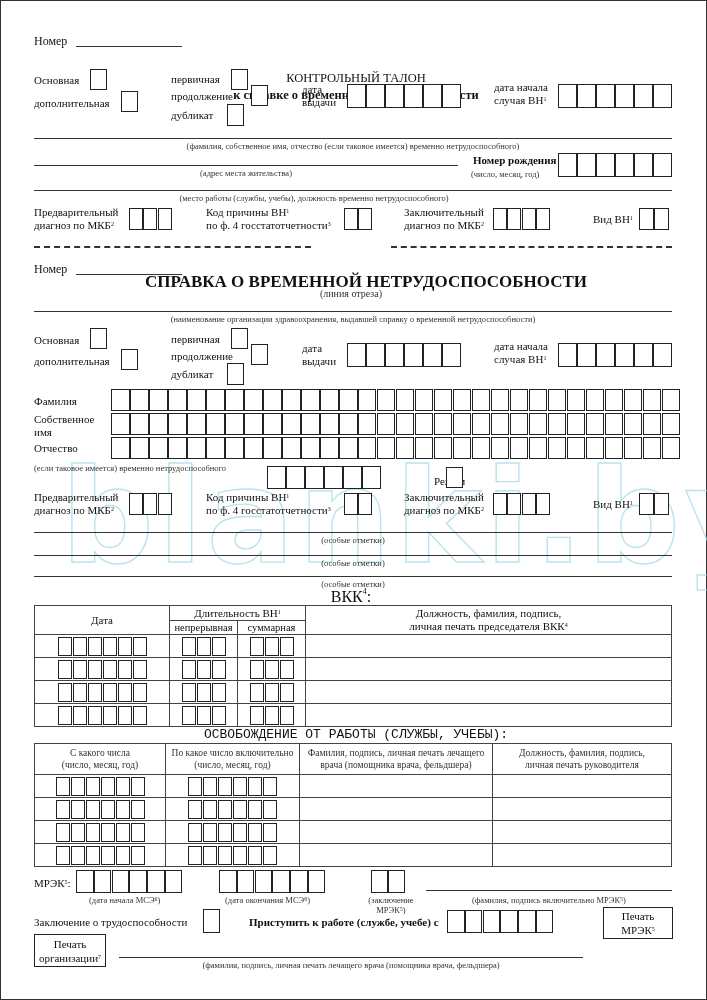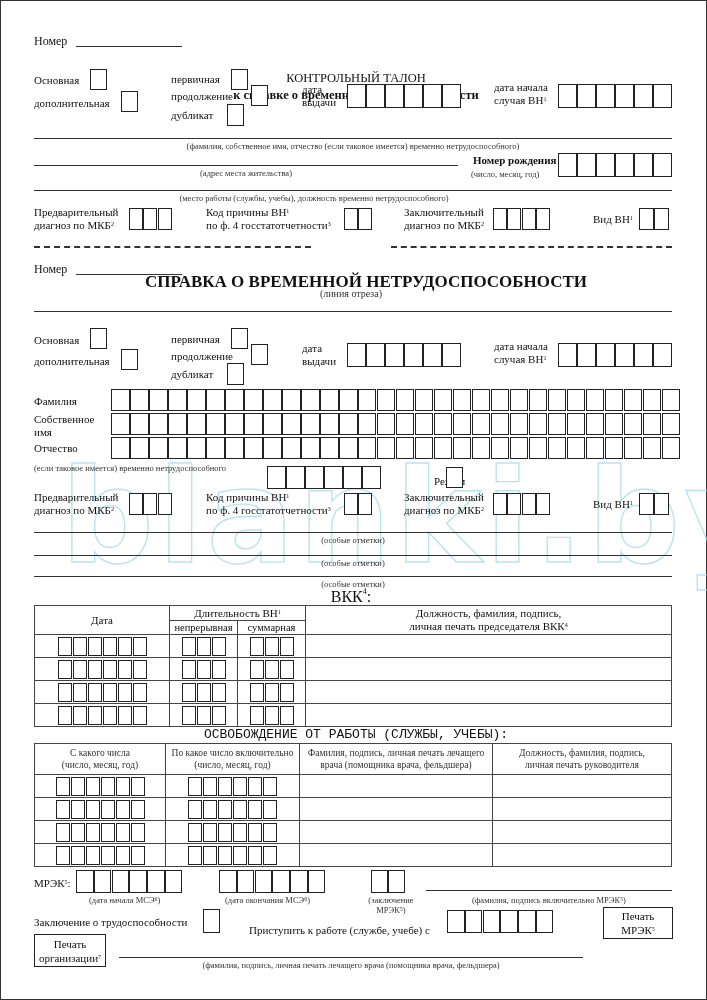--- a/index.html
+++ b/index.html
@@ -120,20 +120,21 @@
   <div class="dash z" style="left:33px;top:245px;width:277px;"></div>
   <div class="abs ts center z" style="left:310px;top:240px;width:80px;font-size:10px;margin-top:48px;">(линия отреза)</div>
   <div class="dash z" style="left:390px;top:245px;width:281px;"></div>
 
   <div class="abs t z" style="left:33px;top:262px;font-size:12px;">Номер</div>
   <div class="abs z" style="left:75px;top:273px;width:106px;border-top:1px solid #333;"></div>
 
   <div class="abs center z" style="left:100px;top:271px;width:530px;font-size:17px;font-weight:bold;white-space:nowrap;">СПРАВКА О ВРЕМЕННОЙ НЕТРУДОСПОСОБНОСТИ</div>
 
   <div class="hline z" style="left:33px;top:310px;width:638px;"></div>
+  <div class="abs ts center z" style="left:33px;top:313px;width:638px;">(наименование организации здравоохранения, выдавшей справку о временной нетрудоспособности)</div>
 
   <div class="abs t z" style="left:33px;top:333px;">Основная</div>
   <div class="box z" style="left:89px;top:327px;width:17px;height:21px;"></div>
   <div class="abs t z" style="left:33px;top:354px;">дополнительная</div>
   <div class="box z" style="left:120px;top:348px;width:17px;height:21px;"></div>
 
   <div class="abs t z" style="left:170px;top:332px;">первичная</div>
   <div class="box z" style="left:230px;top:327px;width:17px;height:21px;"></div>
   <div class="abs t z" style="left:170px;top:349px;">продолжение</div>
   <div class="box z" style="left:250px;top:343px;width:17px;height:21px;"></div>
@@ -572,21 +573,21 @@
       <div class="cell" style="width:17px"></div>
   </div>
   <div class="abs ts center z" style="left:355px;top:894px;width:70px;line-height:10px;"><span>(заключение</span><br><span>МРЭК</span><sup>5</sup><span>)</span></div>
 
   <div class="hline z" style="left:425px;top:889px;width:246px;"></div>
   <div class="abs ts center z" style="left:425px;top:894px;width:246px;"><span>(фамилия, подпись включительно МРЭК</span><sup>5</sup><span>)</span></div>
 
   <div class="abs t z" style="left:33px;top:915px;">Заключение о трудоспособности</div>
   <div class="box z" style="left:202px;top:908px;width:17px;height:24px;"></div>
 
-  <div class="abs t z" style="left:248px;top:915px;font-weight:normal;margin-top:8px;">Приступить к работе (службе, учебе) с</div>
+  <div class="abs t z" style="left:248px;top:915px;font-weight:bold;">Приступить к работе (службе, учебе) с</div>
   <div class="row z" style="left:446px;top:909px;height:23px;">
     <div class="cell" style="width:17.5px"></div>
       <div class="cell" style="width:17.5px"></div>
       <div class="cell" style="width:17.5px"></div>
       <div class="cell" style="width:17.5px"></div>
       <div class="cell" style="width:17.5px"></div>
       <div class="cell" style="width:17.5px"></div>
   </div>
 
   <div class="stamp z" style="left:602px;top:906px;width:70px;height:32px;">

